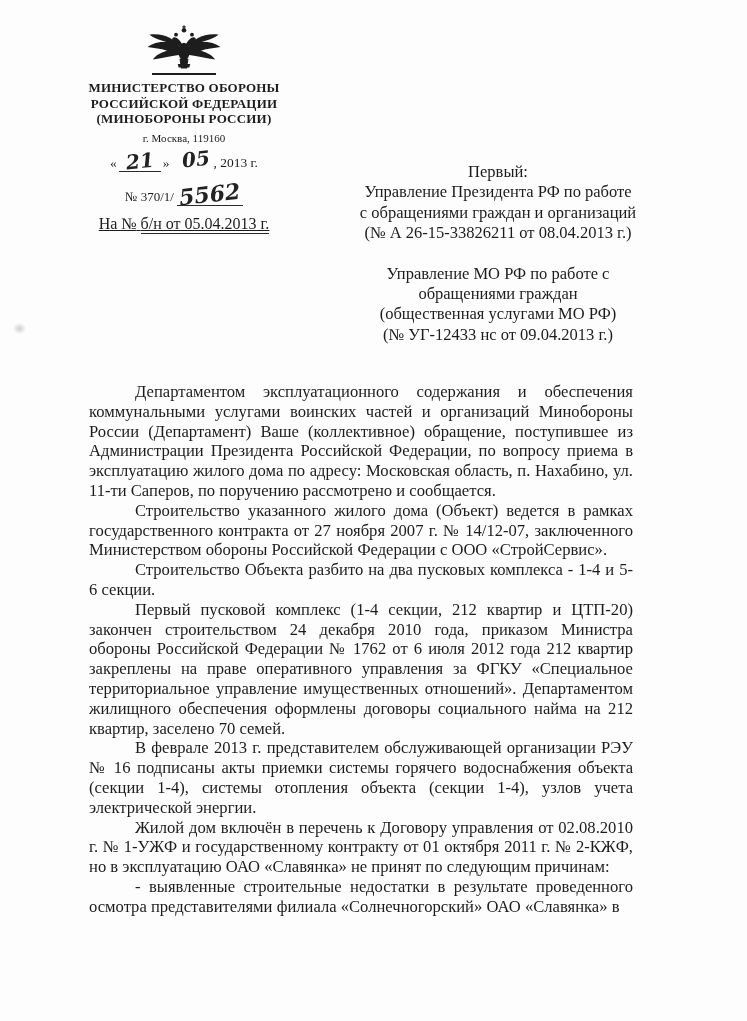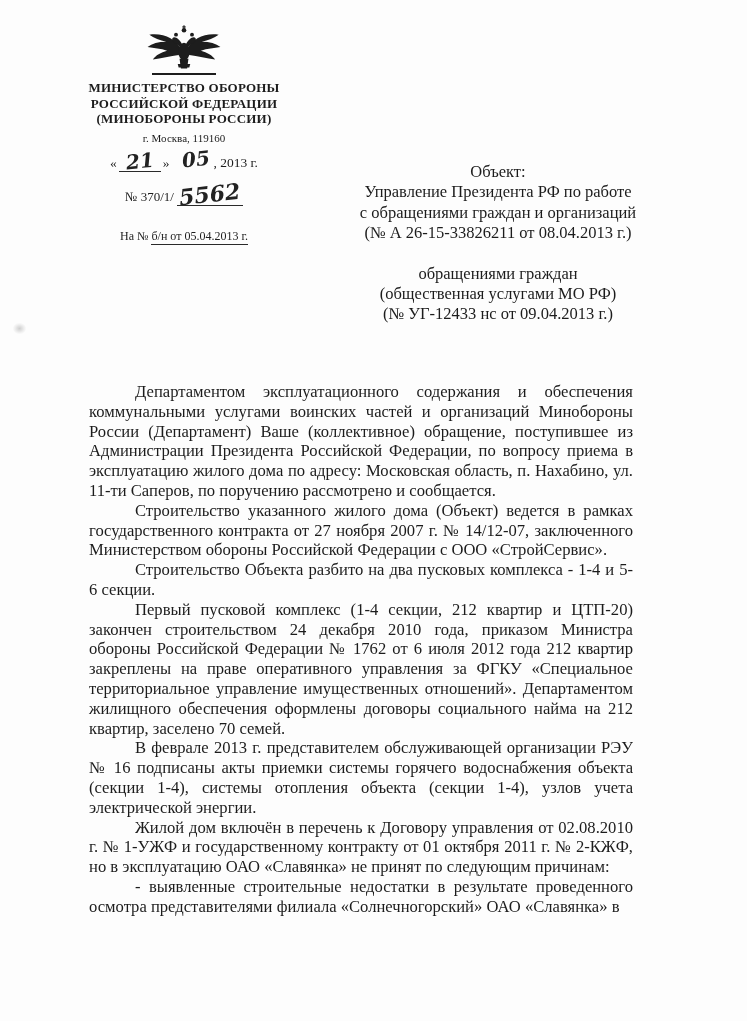--- a/index.html
+++ b/index.html
@@ -63,21 +63,21 @@
 
   .num-line {
     font-size: 13px;
     margin-top: 9px;
     white-space: nowrap;
     height: 24px;
   }
   .num-slot { min-width: 66px; margin-left: 3px; }
   .hw-num { font-size: 22px; line-height: 14px; vertical-align: -1px; }
 
-  .ref-line { font-size: 12px; margin-top: 18px; white-space: nowrap; }
+  .ref-line { font-size: 16px; margin-top: 4px; white-space: nowrap; text-decoration: underline; }
   .ref-underline { border-bottom: 1.3px solid #2a2a2a; padding-bottom: 1px; }
 
   
   .copies {
     position: absolute;
     top: 162px;
     left: 345px;
     width: 306px;
     text-align: center;
     font-size: 16.5px;
@@ -147,27 +147,28 @@
     <div class="num-line"><span>№ 370/1/</span><span class="u-slot num-slot"><span class="hw hw-num">5562</span></span>
     </div>
 
     <div class="ref-line">
       <span>На №</span>
       <span class="ref-underline">б/н от 05.04.2013 г.</span>
     </div>
   </div>
 
   <div class="copies">
-    <div class="copies-label">Объект:</div>
+    <div class="copies-label">Первый:</div>
     <div class="recipient">
       <div>Управление Президента РФ по работе</div>
       <div>с обращениями граждан и организаций</div>
       <div>(№ А 26-15-33826211 от 08.04.2013 г.)</div>
     </div>
     <div class="recipient recipient-2">
+      <div>Управление МО РФ по работе с</div>
       <div>обращениями граждан</div>
       <div>(общественная услугами МО РФ)</div>
       <div>(№ УГ-12433 нс от 09.04.2013 г.)</div>
     </div>
   </div>
 
   <div class="letter-body">
     <p>Департаментом эксплуатационного содержания и обеспечения коммунальными услугами воинских частей и организаций Минобороны России (Департамент) Ваше (коллективное) обращение, поступившее из Администрации Президента Российской Федерации, по вопросу приема в эксплуатацию жилого дома по адресу: Московская область, п. Нахабино, ул. 11-ти Саперов, по поручению рассмотрено и сообщается.</p>
     <p>Строительство указанного жилого дома (Объект) ведется в рамках государственного контракта от 27 ноября 2007 г. № 14/12-07, заключенного Министерством обороны Российской Федерации с ООО «СтройСервис».</p>
     <p>Строительство Объекта разбито на два пусковых комплекса - 1-4 и 5-6 секции.</p>

